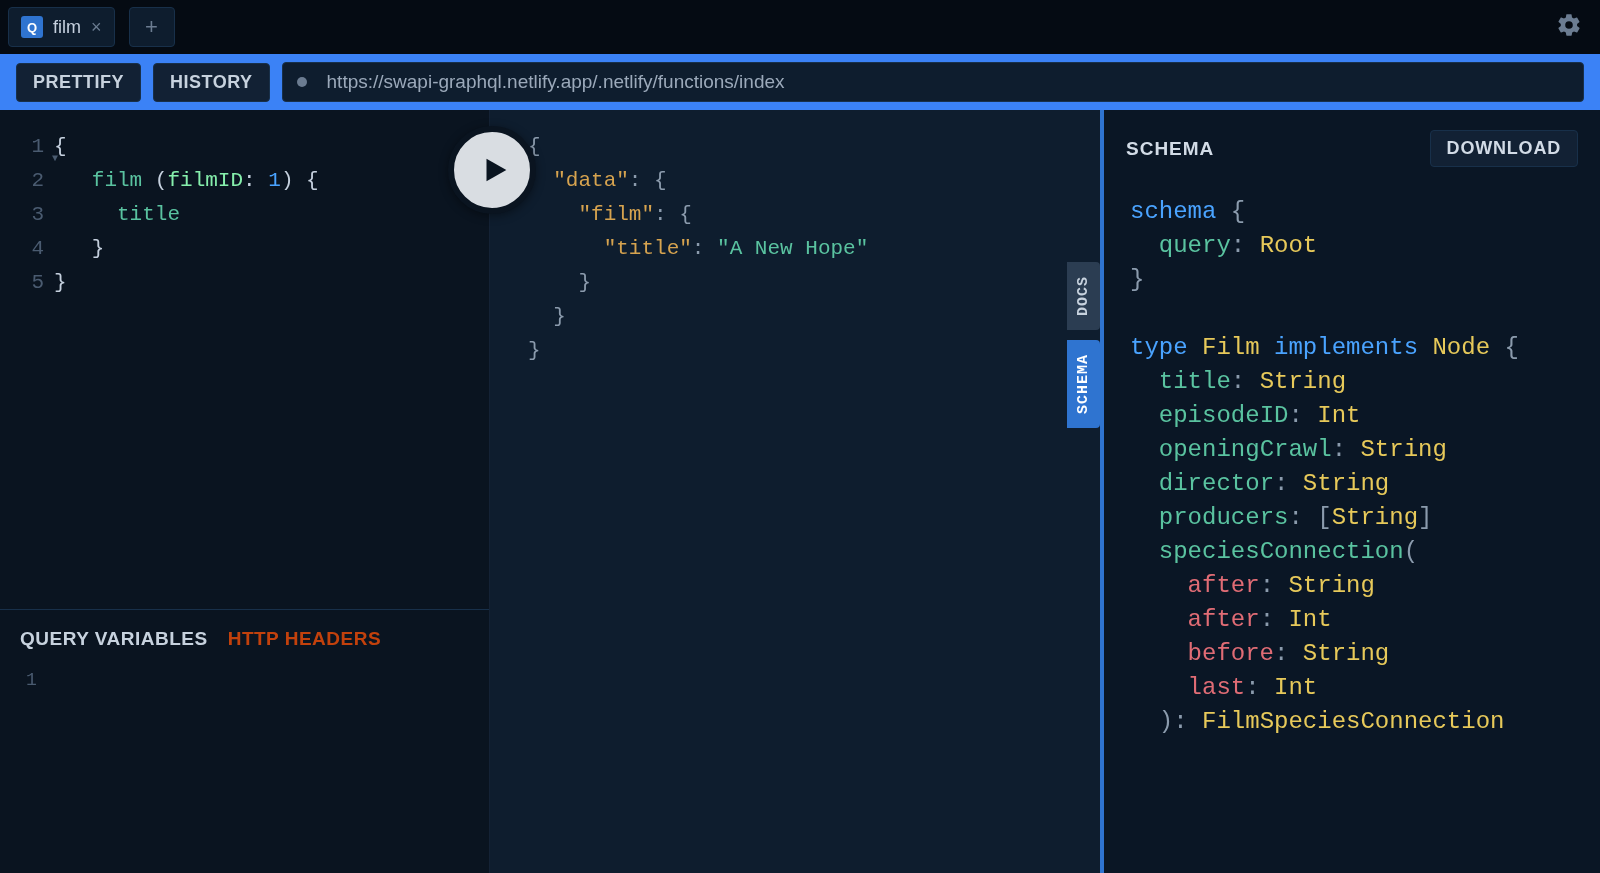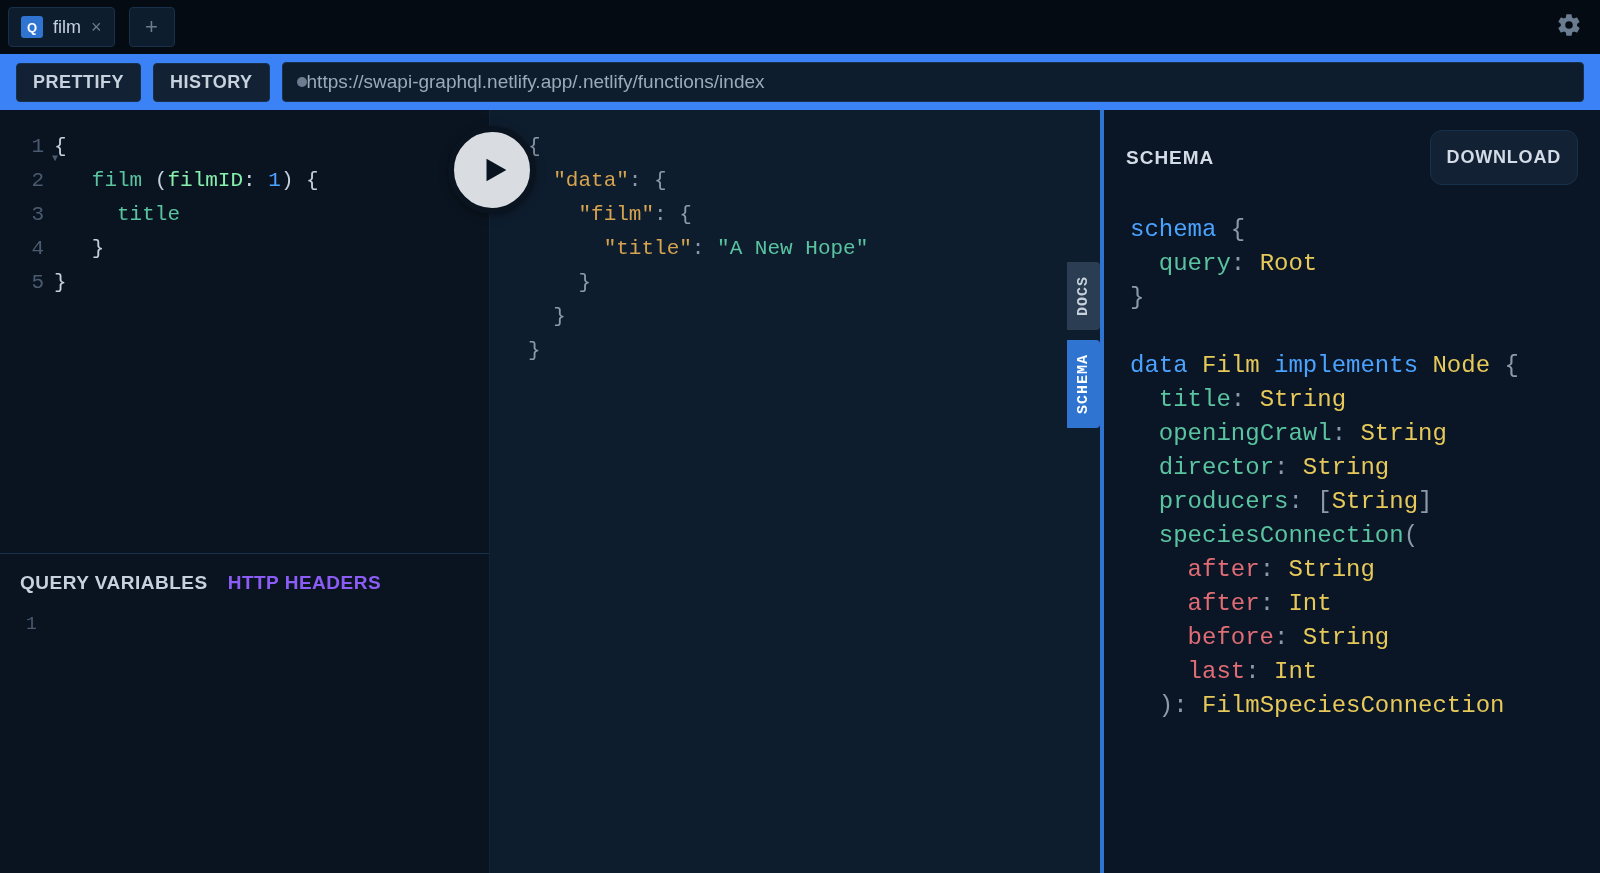--- a/index.html
+++ b/index.html
@@ -72,21 +72,21 @@
     font-weight: 600;
     letter-spacing: 0.5px;
     padding: 8px 16px;
     border-radius: 4px;
     cursor: pointer;
   }
   .endpoint {
     flex: 1;
     display: flex;
     align-items: center;
-    gap: 0;
+    gap: 20px;
     background: #0e1d2e;
     border: 1px solid #18304a;
     border-radius: 4px;
     padding: 8px 14px;
     font-size: 19px;
     color: #9ba9ba;
   }
   .status-dot {
     width: 10px; height: 10px; border-radius: 50%;
     background: #6b7c91;
@@ -133,26 +133,26 @@
   }
   .code { white-space: pre; }
   .tok-def   { color: #5ac3a0; }   
   .tok-attr  { color: #86efac; }
   .tok-num   { color: #4aa3ff; }
   .tok-punc  { color: #c5d0de; }
 
   .vars-pane {
     border-top: 1px solid #18304a;
     padding: 18px 20px 0 20px;
-    height: 320px;
+    height: 264px;
   }
   .vars-tabs { display: flex; gap: 20px; margin-bottom: 20px; }
   .vars-tab {
     font-size: 19px; font-weight: 600; letter-spacing: 0.5px;
-    color: #8b5cf6; cursor: pointer;
+    color: #c2410c; cursor: pointer;
   }
   .vars-tab.active { color: #c7d2de; }
   .vars-gutter {
     color: #4a5b70;
     font-size: 18px;
     padding-left: 6px;
   }
 
   
   .results-col {
@@ -242,22 +242,22 @@
     letter-spacing: 1px;
     color: #d2dbe6;
   }
   .download-btn {
     background: #122134;
     border: 1px solid #18304a;
     color: #d2dbe6;
     font-size: 18px;
     font-weight: 700;
     letter-spacing: 0.8px;
-    padding: 16px 16px;
-    border-radius: 12px;
+    padding: 7px 16px;
+    border-radius: 4px;
     cursor: pointer;
   }
   .schema-body {
     flex: 1;
     overflow: auto;
     padding: 16px 26px;
     font-size: 24px;
     line-height: 34px;
   }
   .schema-body div { white-space: pre; }
@@ -379,22 +379,23 @@
   <div class="schema-panel">
     <div class="schema-header">
       <h2>SCHEMA</h2>
       <button class="download-btn">DOWNLOAD</button>
     </div>
     <div class="schema-body mono">
       <div><span class="sk-kw">schema</span> <span class="sk-punc">{</span></div>
       <div>  <span class="sk-field">query</span><span class="sk-punc">:</span> <span class="sk-type">Root</span></div>
       <div><span class="sk-punc">}</span></div>
       <div>&nbsp;</div>
-      <div><span class="sk-kw">data</span> <span class="sk-type">Film</span> <span class="sk-kw">implements</span> <span class="sk-type">Node</span> <span class="sk-punc">{</span></div>
+      <div><span class="sk-kw">type</span> <span class="sk-type">Film</span> <span class="sk-kw">implements</span> <span class="sk-type">Node</span> <span class="sk-punc">{</span></div>
       <div>  <span class="sk-field">title</span><span class="sk-punc">:</span> <span class="sk-type">String</span></div>
+      <div>  <span class="sk-field">episodeID</span><span class="sk-punc">:</span> <span class="sk-type">Int</span></div>
       <div>  <span class="sk-field">openingCrawl</span><span class="sk-punc">:</span> <span class="sk-type">String</span></div>
       <div>  <span class="sk-field">director</span><span class="sk-punc">:</span> <span class="sk-type">String</span></div>
       <div>  <span class="sk-field">producers</span><span class="sk-punc">:</span> <span class="sk-punc">[</span><span class="sk-type">String</span><span class="sk-punc">]</span></div>
       <div>  <span class="sk-field">speciesConnection</span><span class="sk-punc">(</span></div>
       <div>    <span class="sk-arg">after</span><span class="sk-punc">:</span> <span class="sk-type">String</span></div>
       <div>    <span class="sk-arg">after</span><span class="sk-punc">:</span> <span class="sk-type">Int</span></div>
       <div>    <span class="sk-arg">before</span><span class="sk-punc">:</span> <span class="sk-type">String</span></div>
       <div>    <span class="sk-arg">last</span><span class="sk-punc">:</span> <span class="sk-type">Int</span></div>
       <div>  <span class="sk-punc">):</span> <span class="sk-type">FilmSpeciesConnection</span></div>
     </div>

